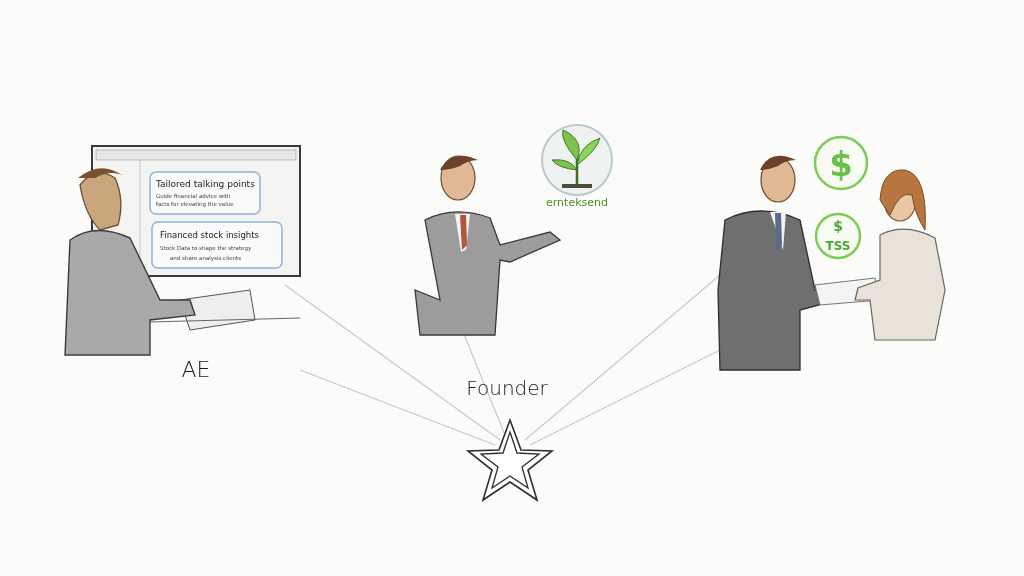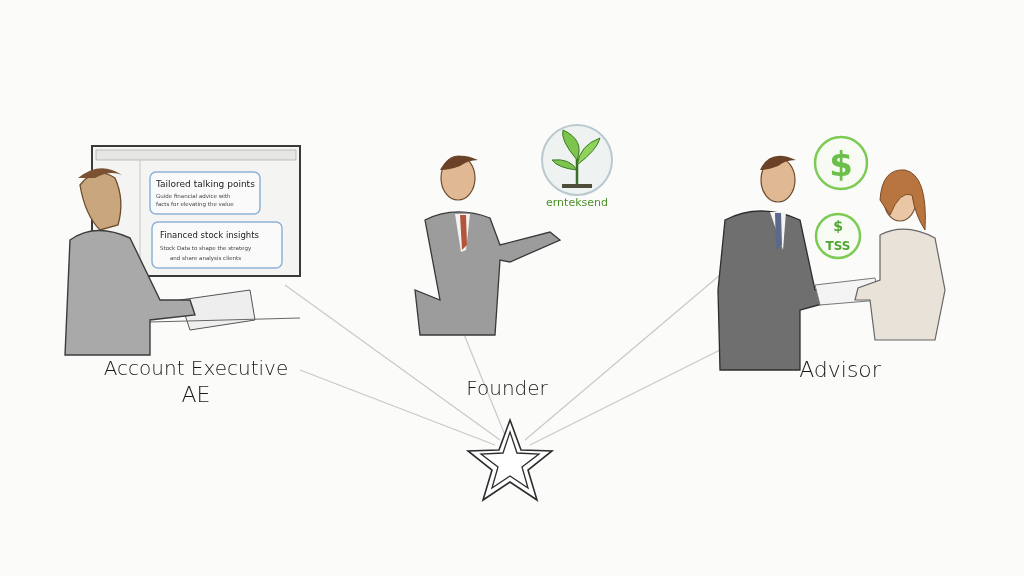--- a/index.html
+++ b/index.html
@@ -92,21 +92,19 @@
     <text x="838" y="250" font-size="12" font-weight="bold" fill="#4fa631" text-anchor="middle" class="sketch-text">TSS</text>
   </g>
 
   <g>
     <polygon points="510,420 521,450 552,451 528,470 537,500 510,482 483,500 492,470 468,451 499,450" fill="#ffffff" stroke="#2d2d2d" stroke-width="1.6"></polygon>
     <polygon points="510,432 517,453 539,454 522,467 528,488 510,476 492,488 498,467 481,454 503,453" fill="#ffffff" stroke="#2d2d2d" stroke-width="1.3"></polygon>
   </g>
 </svg>
 
 <div class="label" style="left:96px; top:356px; width:200px;">
-  <div>Account Executive</div>
   <div style="font-size:22px;">AE</div>
 </div>
 
 <div class="label" style="left:447px; top:376px; width:120px;">Founder</div>
 
 <div class="label" style="left:720px; top:356px; width:200px;">
-  <div style="font-size:22px; margin-left:40px;">Advisor</div>
 </div>
 
 </body></html>

